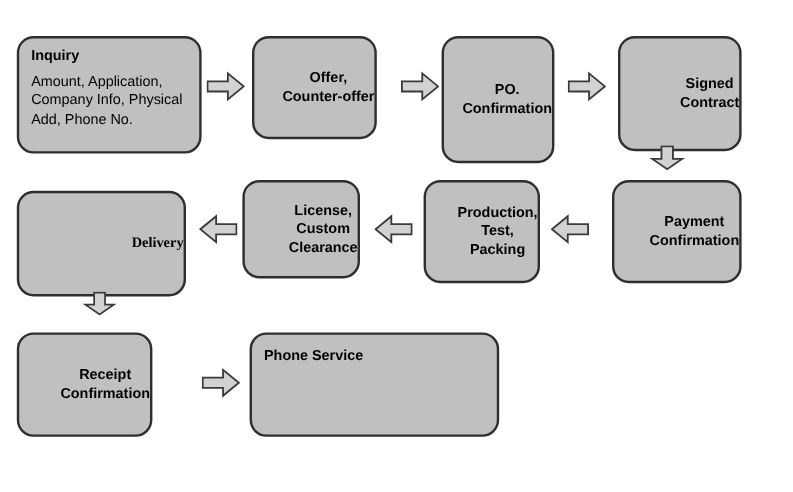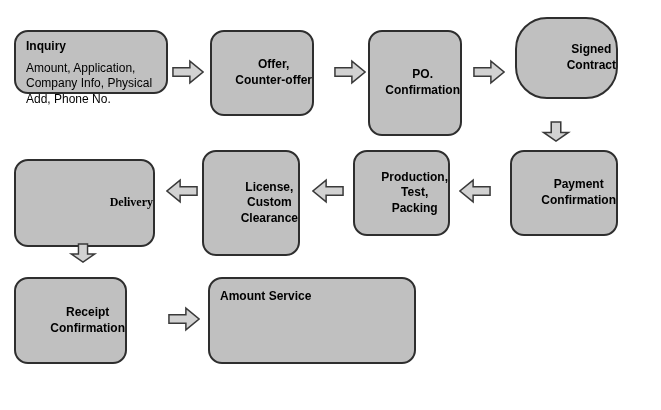--- a/index.html
+++ b/index.html
@@ -66,21 +66,21 @@
     stroke:var(--arrow-border);
     stroke-width:1.6;
     stroke-linejoin:miter;
   }
 </style>
 </head>
 <body>
 
 <div class="canvas">
 
-  <div class="box lefty" style="left:14px; top:30px; width:154px; height:64px;">
+  <div class="box lefty" style="left:14px; top:30px; width:154px; height:98px;">
     <div class="title">Inquiry</div>
     <div class="bodytext">Amount, Application,
 Company Info, Physical
 Add, Phone No.</div>
   </div>
 
   <svg class="arrow" style="left:172px; top:59px;" width="32" height="26" viewBox="0 0 34 26">
     <path d="M1,8.5 H19 V1.5 L33,13 L19,24.5 V17.5 H1 Z"></path>
   </svg>
 
@@ -95,21 +95,21 @@
 
   <div class="box center" style="left:368px; top:30px; width:94px; height:106px;">
     <div class="label">PO.
 Confirmation</div>
   </div>
 
   <svg class="arrow" style="left:473px; top:59px;" width="32" height="26" viewBox="0 0 34 26">
     <path d="M1,8.5 H19 V1.5 L33,13 L19,24.5 V17.5 H1 Z"></path>
   </svg>
 
-  <div class="box center" style="left:515px; top:17px; width:103px; height:82px;border-radius:32px;">
+  <div class="box center" style="left:515px; top:30px; width:103px; height:96px;">
     <div class="label">Signed
 Contract</div>
   </div>
 
   <svg class="arrow" style="left:541px; top:121px;" width="30" height="21" viewBox="0 0 30 22">
     <path d="M10,1 H20 V12 H28 L15,21 L2,12 H10 Z"></path>
   </svg>
 
   <div class="box center" style="left:510px; top:150px; width:108px; height:86px;padding-left:26px;">
     <div class="label">Payment
@@ -123,21 +123,21 @@
   <div class="box center" style="left:353px; top:150px; width:97px; height:86px;">
     <div class="label">Production,
 Test,
 Packing</div>
   </div>
 
   <svg class="arrow" style="left:312px; top:178px;" width="32" height="26" viewBox="0 0 34 26">
     <path d="M33,8.5 H15 V1.5 L1,13 L15,24.5 V17.5 H33 Z"></path>
   </svg>
 
-  <div class="box center" style="left:202px; top:150px; width:98px; height:106px;padding-left:44px;">
+  <div class="box center" style="left:202px; top:150px; width:98px; height:82px;padding-left:44px;">
     <div class="label">License,
 Custom
 Clearance</div>
   </div>
 
   <svg class="arrow" style="left:166px; top:178px;" width="32" height="26" viewBox="0 0 34 26">
     <path d="M33,8.5 H15 V1.5 L1,13 L15,24.5 V17.5 H33 Z"></path>
   </svg>
 
   <div class="box center" style="left:14px; top:159px; width:141px; height:88px;font-family:Liberation Serif, serif;">
@@ -151,16 +151,16 @@
   <div class="box center" style="left:14px; top:277px; width:113px; height:87px;">
     <div class="label">Receipt
 Confirmation</div>
   </div>
 
   <svg class="arrow" style="left:168px; top:306px;" width="32" height="26" viewBox="0 0 34 26">
     <path d="M1,8.5 H19 V1.5 L33,13 L19,24.5 V17.5 H1 Z"></path>
   </svg>
 
   <div class="box lefty" style="left:208px; top:277px; width:208px; height:87px; padding-top:10px;">
-    <div class="title">Amount Service</div>
+    <div class="title">Phone Service</div>
   </div>
 
 </div>
 
 </body></html>

